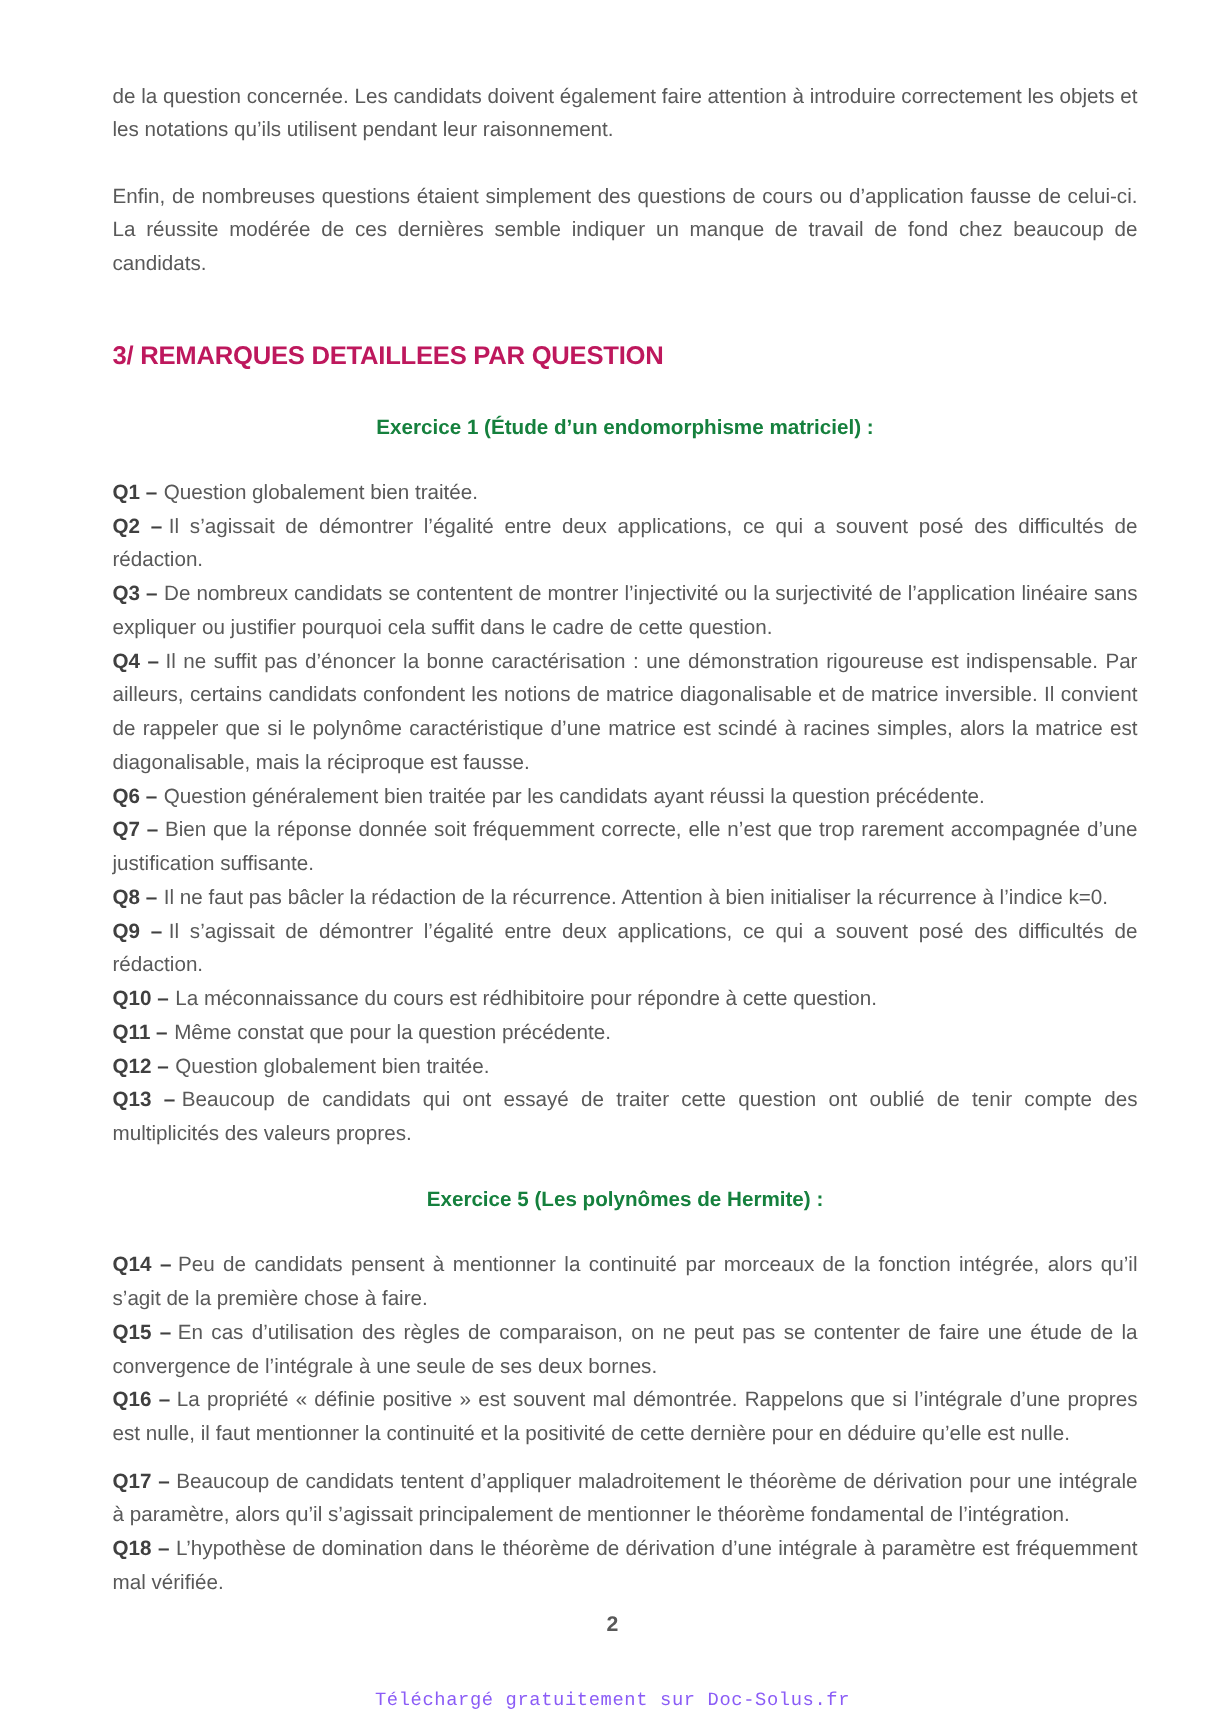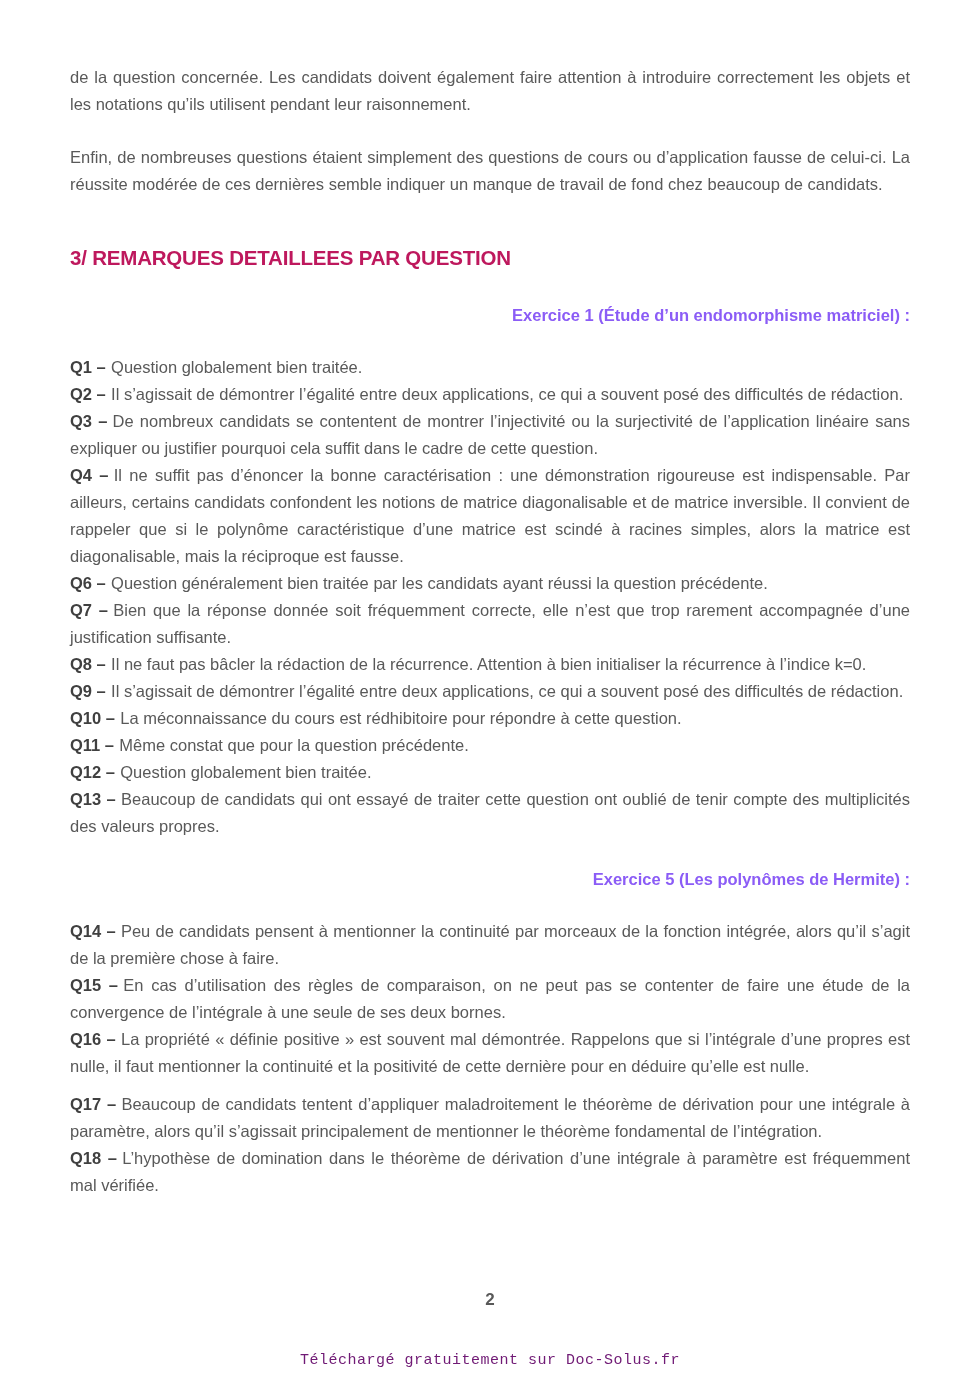--- a/index.html
+++ b/index.html
@@ -5,46 +5,46 @@
   html, body { margin: 0; padding: 0; }
   body {
     width: 980px;
     height: 1386px;
     background: #ffffff;
     position: relative;
     overflow: hidden;
     font-family: "Liberation Sans", sans-serif;
   }
   .page-content {
-    padding: 64px 70px 0 70px;
+    padding: 64px 70px 0 90px;
   }
   p {
     margin: 0;
     font-size: 16.5px;
     line-height: 27px;
     color: #595959;
     text-align: justify;
   }
   .intro p { margin: 0 0 26px 0; }
   h1.section-heading {
     font-size: 20.5px;
     line-height: 24px;
     font-weight: 700;
     color: #be185d;
     margin: 48px 0 32px 0;
     letter-spacing: -0.2px;
     text-align: left;
   }
   .ex-title {
     font-weight: 700;
-    color: #8b5cf6;
+    color: #15803d;
     font-size: 16.5px;
     line-height: 27px;
     margin: 26px 0 25px 0;
-    text-align: right;
+    text-align: center;
   }
   .q { margin: 0; }
   .q.gap-top { margin-top: 11px; }
   .q b {
     font-weight: 700;
     color: #404040;
     margin-right: 0.32em;
     white-space: nowrap;
   }
   .page-number {
@@ -58,21 +58,21 @@
     color: #595959;
     font-family: "Liberation Sans", sans-serif;
   }
   .doc-footer {
     position: absolute;
     top: 1352px;
     left: 0;
     width: 100%;
     text-align: center;
     font-size: 15px;
-    color: #701a75;
+    color: #8b5cf6;
     font-family: "Liberation Mono", "DejaVu Sans Mono", monospace;
     letter-spacing: 0.5px;
   }
 </style>
 </head>
 <body>
 
 <div class="page-content">
 
   <div class="intro">

